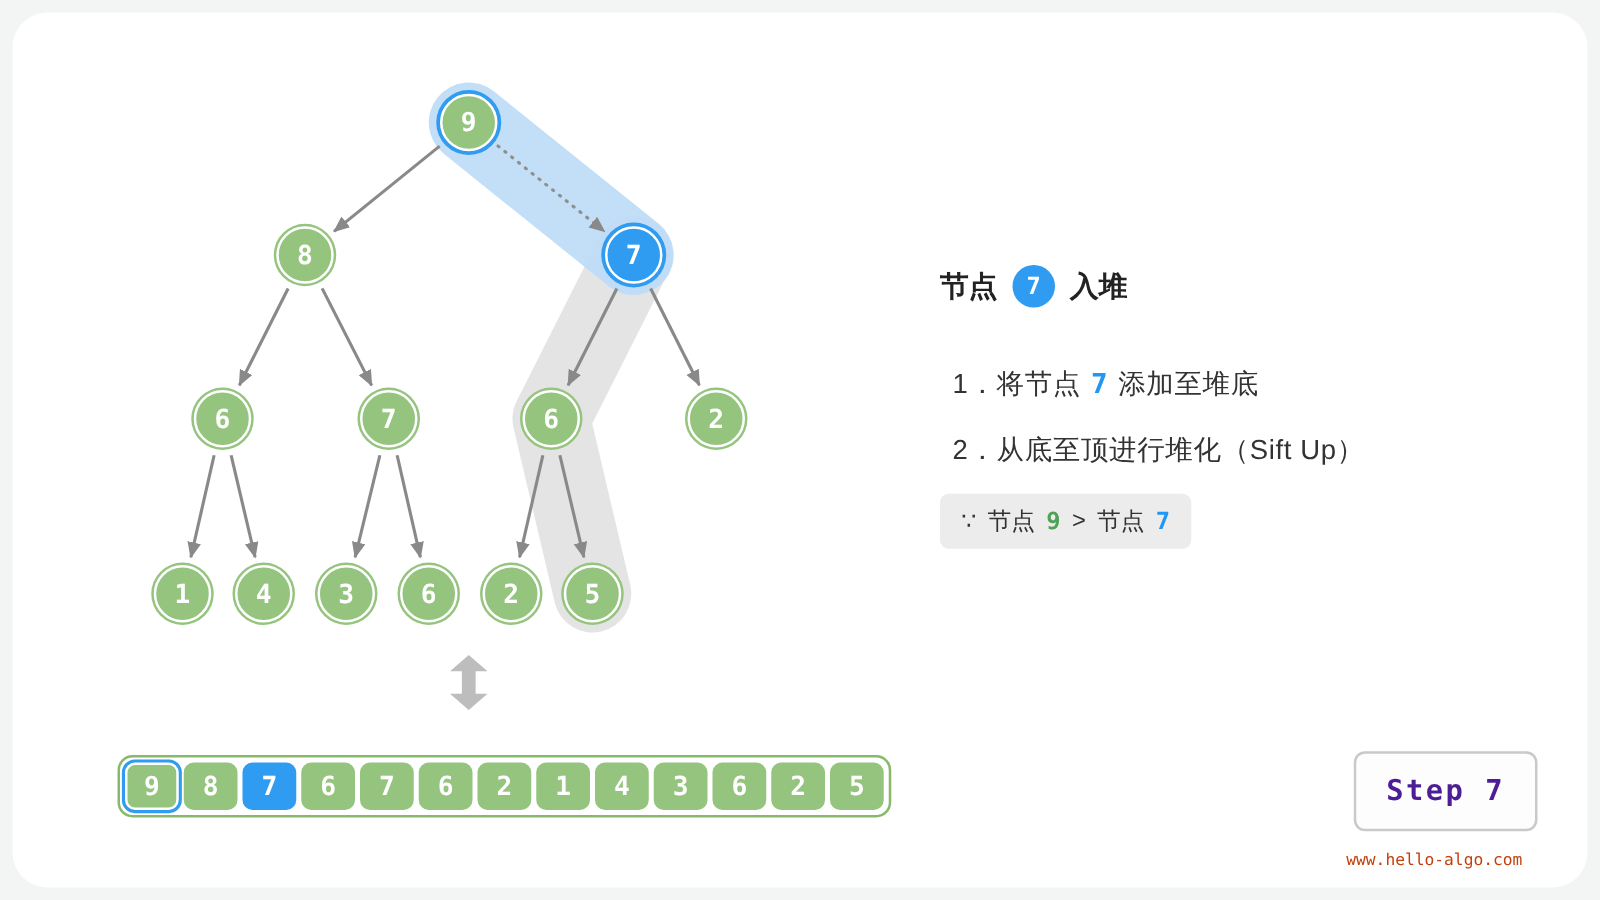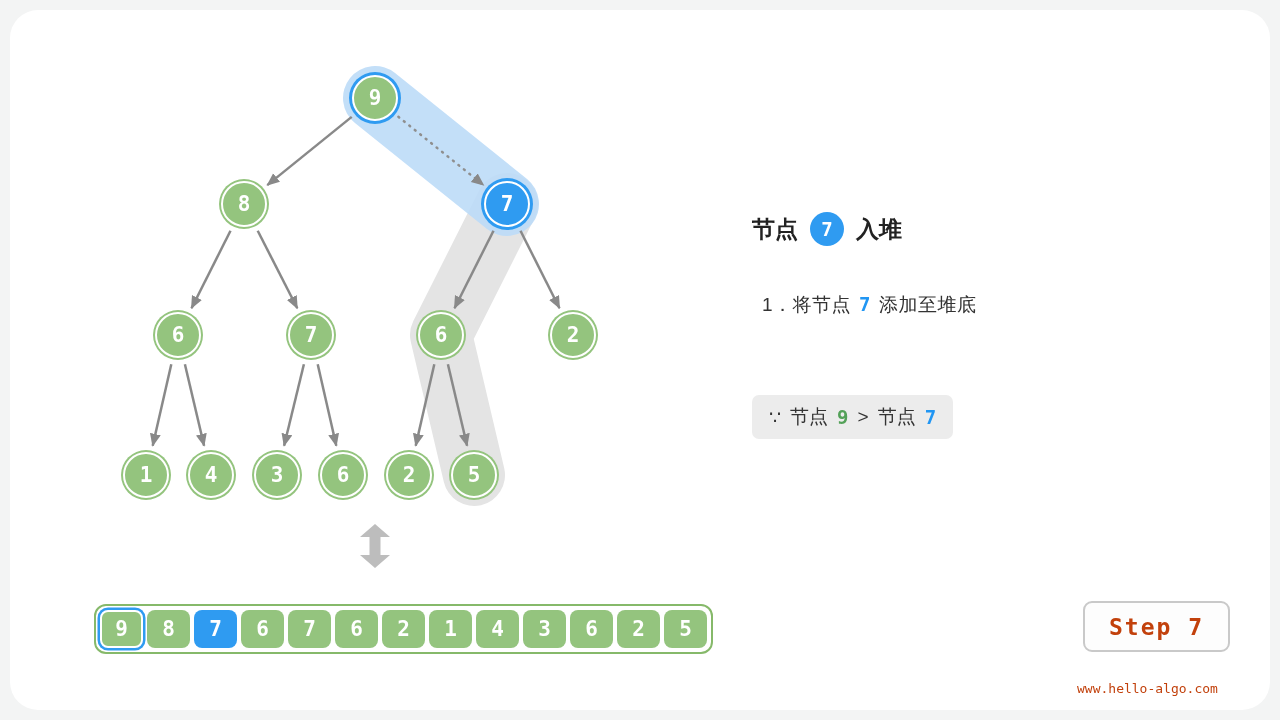--- a/index.html
+++ b/index.html
@@ -34,36 +34,36 @@
 
   .panel-title {
     position:absolute; left:752px; top:212px; display:flex; align-items:center; gap:12px;
     font-size:23px; font-weight:bold; color:#222222;
   }
   .node-badge {
     width:34px; height:34px; border-radius:50%; background:#2f9bf1;
     display:inline-flex; align-items:center; justify-content:center;
     color:#ffffff; font:bold 19px "DejaVu Sans Mono", monospace;
   }
-  .step-line { position:absolute; font-size:19px; color:#333333; letter-spacing:0.5px; }
+  .step-line { position:absolute; font-size:22px; color:#333333; letter-spacing:0.5px; }
   .step-line-1 { left:762px; top:292px; }
   .step-line-2 { left:762px; top:345px; }
   .hl-blue  { color:#2196f3; font-weight:bold; font-family:"DejaVu Sans Mono", monospace; margin:0 8px; }
   .hl-green { color:#53a158; font-weight:bold; font-family:"DejaVu Sans Mono", monospace; }
   .reason-box {
     position:absolute; left:752px; top:395px; display:inline-flex; align-items:center; gap:9px;
     background:#ececec; border-radius:7px; padding:9px 17px; font-size:19px; color:#333333;
   }
   .reason-box .hl-blue { margin:0; }
 
   .step-badge {
-    position:absolute; left:1083px; top:601px; width:147px; height:51px;
+    position:absolute; left:1083px; top:601px; width:147px; height:64px;
     border:2px solid #c9c9c9; border-radius:9px; background:#fdfdfd;
     display:flex; align-items:center; justify-content:center;
-    color:#c2410c; font:bold 23px "DejaVu Sans Mono", monospace; letter-spacing:2px;
+    color:#4c1d95; font:bold 23px "DejaVu Sans Mono", monospace; letter-spacing:2px;
   }
   .site-footer {
     position:absolute; left:1077px; top:681px; color:#c2410c;
     font:13px "DejaVu Sans Mono", monospace;
   }
 </style>
 </head>
 <body>
 
 <div class="stage">
@@ -136,20 +136,23 @@
   <div class="panel-title">
     <span>节点</span>
     <span class="node-badge">7</span>
     <span>入堆</span>
   </div>
 
   <div class="step-line step-line-1">
     <span>1．</span><span>将节点</span><span class="hl-blue">7</span><span>添加至堆底</span>
   </div>
 
+  <div class="step-line step-line-2">
+    <span>2．</span><span>从底至顶进行堆化（Sift Up）</span>
+  </div>
 
   <div class="reason-box">
     <span>∵</span>
     <span>节点</span>
     <span class="hl-green">9</span>
     <span>&gt;</span>
     <span>节点</span>
     <span class="hl-blue">7</span>
   </div>
 

